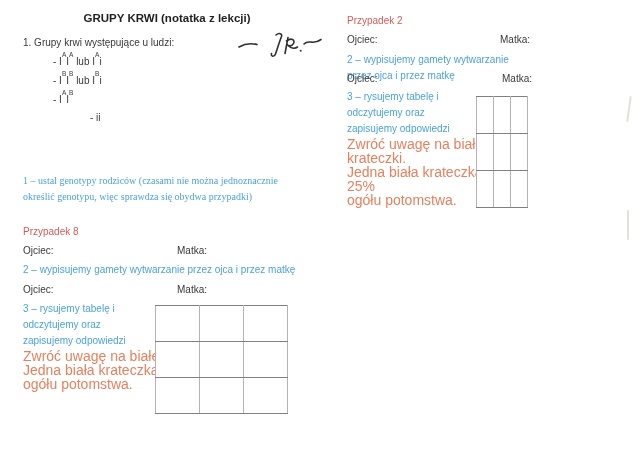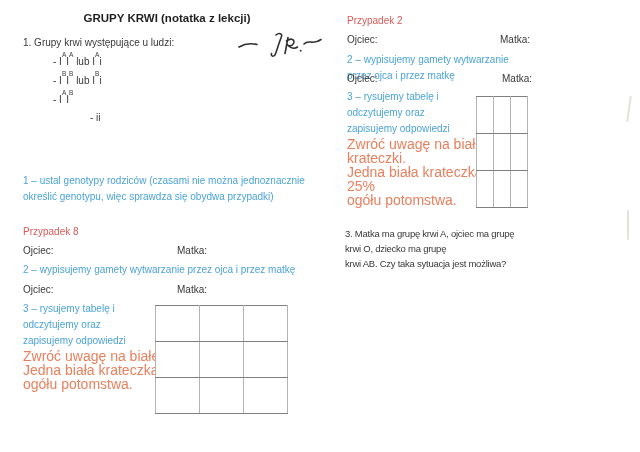--- a/index.html
+++ b/index.html
@@ -48,21 +48,21 @@
   </svg>
 
   <div class="abs t" style="left:23px; top:35px;">1. Grupy krwi występujące u ludzi:</div>
 
   <div class="abs bt" style="left:53px; top:56px;">- I<sup>A</sup>I<sup>A</sup> lub I<sup>A</sup>i</div>
   <div class="abs bt" style="left:53px; top:75px;">- I<sup>B</sup>I<sup>B</sup> lub I<sup>B</sup>i</div>
   <div class="abs bt" style="left:53px; top:94px;">- I<sup>A</sup>I<sup>B</sup></div>
   <div class="abs bt" style="left:53px; top:112px;margin-left:37px;">- ii</div>
 
 
-  <div class="abs t blue" style="left:23px; top:173px;">1 – ustal genotypy rodziców (czasami nie można jednoznacznie
+  <div class="abs t blue" style="left:23px; top:173px;font-family:Liberation Serif, serif;">1 – ustal genotypy rodziców (czasami nie można jednoznacznie
 określić genotypu, więc sprawdza się obydwa przypadki)</div>
 
   <div class="abs t red" style="left:23px; top:224px;">Przypadek 8</div>
 
   <div class="abs t" style="left:23px; top:243px;">Ojciec:</div>
   <div class="abs t" style="left:177px; top:243px;">Matka:</div>
 
   <div class="abs t blue" style="left:23px; top:262px;">2 – wypisujemy gamety wytwarzanie przez ojca i przez matkę</div>
 
   <div class="abs t" style="left:23px; top:282px;">Ojciec:</div>
@@ -127,19 +127,17 @@
           <td></td>
         </tr>
     <tr>
           <td></td>
           <td></td>
           <td></td>
         </tr>
   </tbody>
     </table>
 
-  <div class="abs t q3" style="left:345px; top:226px;">3. Matka ma grupę krwi A, ojciec ma grupę krwi O, dziecko ma grupę
-krwi AB. Czy taka sytuacja jest możliwa?</div>
 
   <div class="artifact" style="left:628px; top:96px; width:2px; height:26px; transform:rotate(8deg);"></div>
   <div class="artifact" style="left:627px; top:210px; width:2px; height:30px;"></div>
 
 </div>
 
 </body></html>

